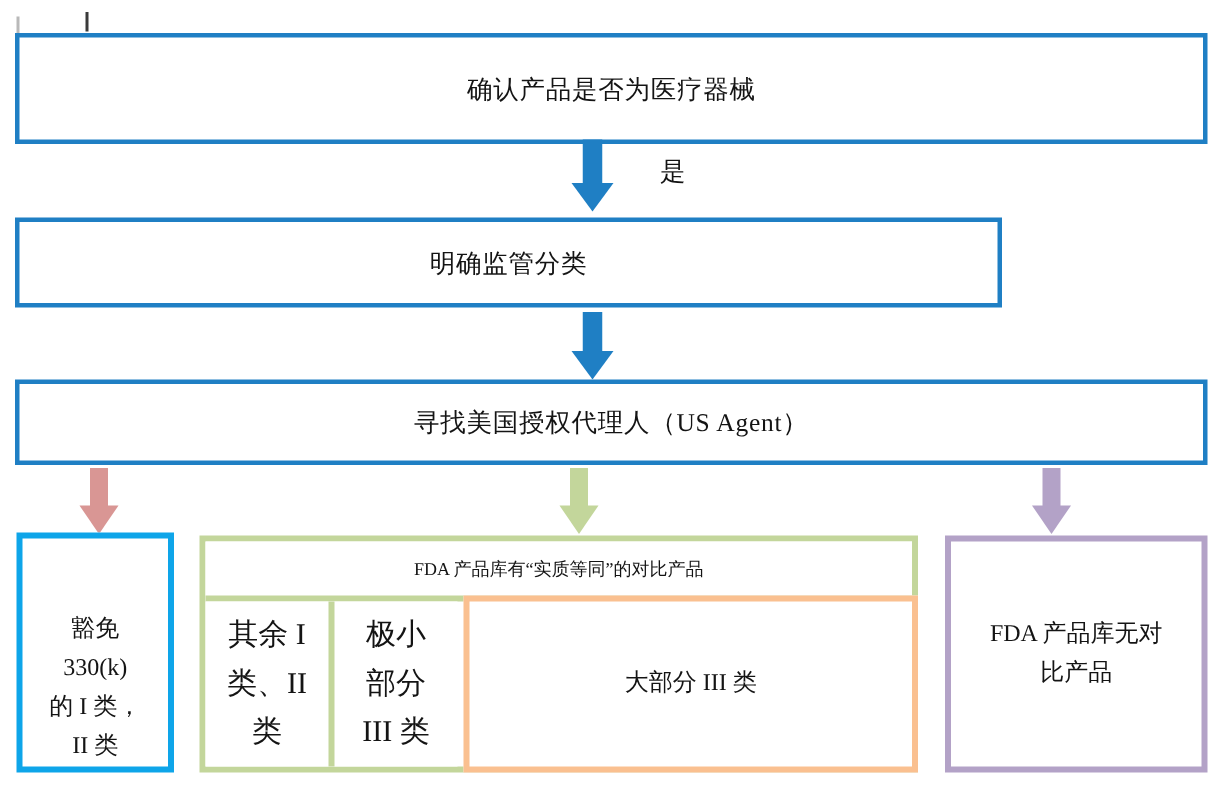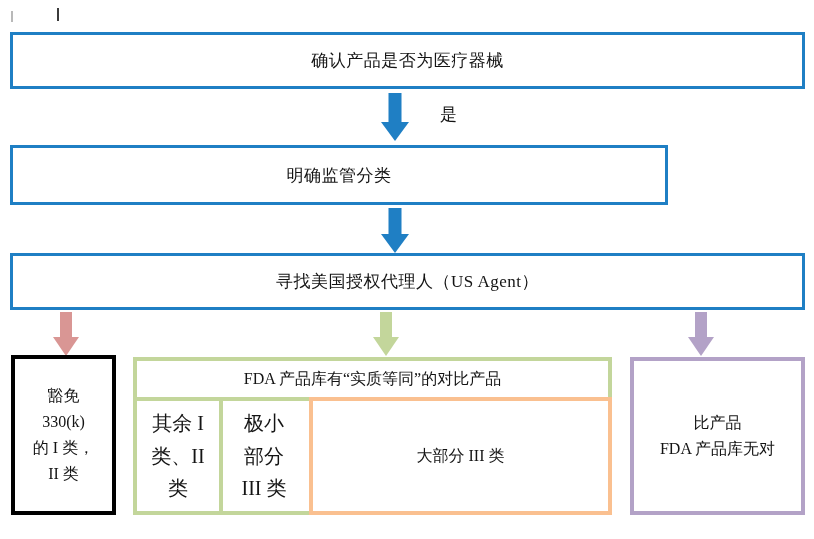--- a/index.html
+++ b/index.html
@@ -43,34 +43,34 @@
   .rbox{
     position:absolute;
     box-sizing:border-box;
     background:#ffffff;
     display:flex;align-items:center;justify-content:center;
     text-align:center;
     font-size:16px;
     line-height:1.62;
     color:#141414;
   }
-  .rbox.pink{border:4px solid #000000;}
+  .rbox.pink{border:4px solid #0ea5e9;align-items:flex-end;}
   .rbox.purple{border:4px solid #B3A2C7;}
   .rbox.orange{border:4px solid #FAC090;}
 
   .greenwrap{
     position:absolute;
     box-sizing:border-box;
     border:4px solid #C3D69B;
     background:#ffffff;
   }
   .green-header{
     position:absolute;left:0;top:0;right:0;
     display:flex;align-items:center;justify-content:center;
-    font-size:16px;color:#141414;
+    font-size:12px;color:#141414;
     border-bottom:4px solid #C3D69B;
     box-sizing:border-box;
     background:#ffffff;
   }
   .green-cell{
     position:absolute;
     box-sizing:border-box;
     display:flex;align-items:center;justify-content:center;
     text-align:center;
     font-size:20px;line-height:1.62;color:#141414;
@@ -79,21 +79,21 @@
   .green-cell.divider{border-left:4px solid #C3D69B;}
 </style>
 </head>
 <body>
 
 <div id="canvas">
 
   <div class="tick faint" style="left:11px;top:11px;height:11px;"></div>
   <div class="tick" style="left:57px;top:8px;height:13px;"></div>
 
-  <div class="pbox" style="left:10px;top:32px;width:795px;height:57px;">
+  <div class="pbox" style="left:10px;top:22px;width:795px;height:74px;">
     <span>确认产品是否为医疗器械</span>
   </div>
 
   <div class="arrow" style="left:374px;top:93px;width:42px;height:48px;">
     <div class="shaft" style="width:13px;height:30px;background:#1F7FC4;"></div>
     <div class="head" style="border-left-width:14px;border-right-width:14px;border-top-width:19px;border-top-color:#1F7FC4;"></div>
   </div>
   <div class="arrow-label" style="left:440px;top:103px;">是</div>
 
   <div class="pbox" style="left:10px;top:145px;width:658px;height:60px;">
@@ -154,18 +154,18 @@
       </div>
     </div>
   </div>
 
   <div class="rbox orange" style="left:309px;top:397px;width:303px;height:118px;">
     <span>大部分 III 类</span>
   </div>
 
   <div class="rbox purple" style="left:630px;top:357px;width:175px;height:158px;">
     <div>
+      <div>FDA 产品库无对</div>
       <div>比产品</div>
-      <div>FDA 产品库无对</div>
     </div>
   </div>
 
 </div>
 
 </body></html>

